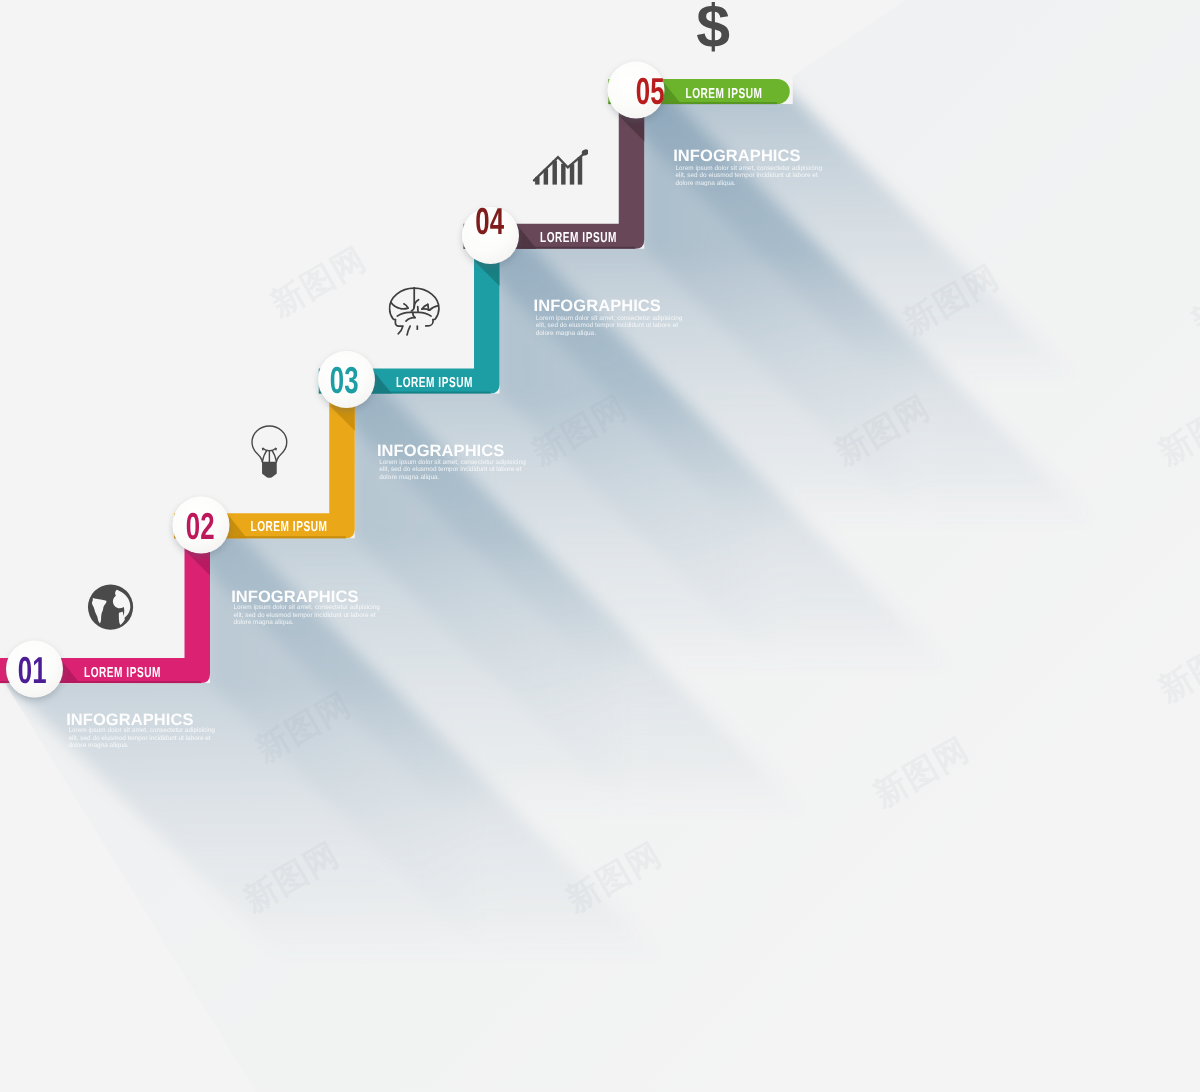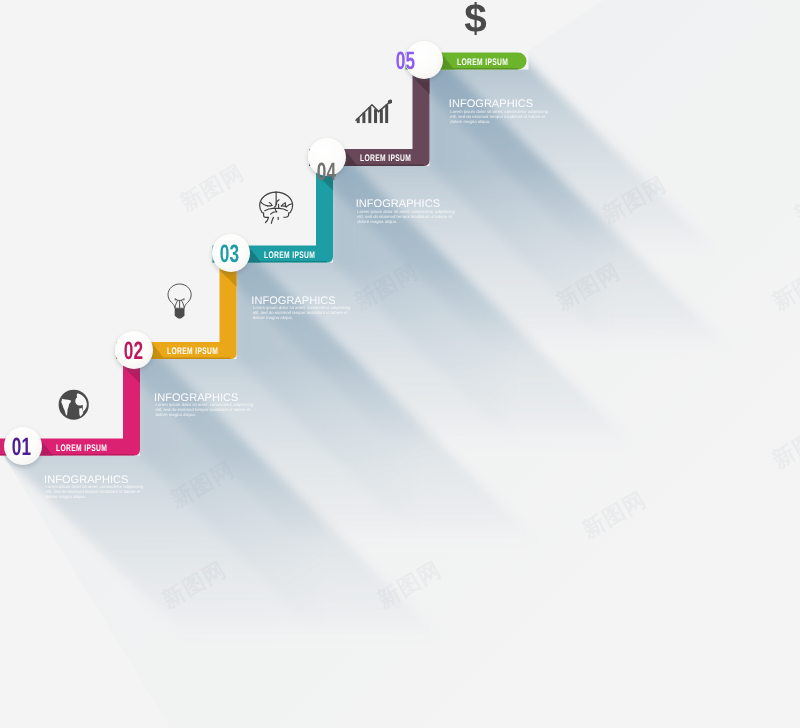--- a/index.html
+++ b/index.html
@@ -9,21 +9,21 @@
 #stage{position:relative;width:800px;height:728px;overflow:hidden;background:#f4f4f4;}
 #stage svg.lyr{position:absolute;left:0;top:0;}
 .circ{position:absolute;width:38px;height:38px;border-radius:50%;
  background:radial-gradient(circle at 40% 34%, #ffffff 0%, #fcfcfb 50%, #efeeec 100%);
  box-shadow:0 2px 4px rgba(92,104,116,.30);z-index:40;}
 .cnum{position:absolute;z-index:41;height:38px;width:38px;display:flex;align-items:center;justify-content:center;}
 .cnum span{font-weight:bold;font-size:20px;line-height:20px;letter-spacing:0px;display:block;
  transform:scaleX(.86) scaleY(1.25) translate(-0.8px,1.2px);transform-origin:center center;}
 .lbl{position:absolute;z-index:36;color:#fff;font-weight:bold;font-size:9.6px;letter-spacing:.5px;white-space:nowrap;
  transform:scaleX(.70);transform-origin:left top;}
-.ig{position:absolute;z-index:20;color:#fff;font-weight:normal;font-size:11.0px;letter-spacing:.05px;white-space:nowrap;opacity:.97;}
+.ig{position:absolute;z-index:20;color:#fff;font-weight:bold;font-size:11.0px;letter-spacing:.05px;white-space:nowrap;opacity:.97;}
 .bd{position:absolute;z-index:20;color:#fff;font-size:4.3px;line-height:5.05px;width:99px;opacity:.82;}
 .wm{position:absolute;z-index:9;color:rgba(130,140,150,.07);font-size:22px;font-weight:bold;
  transform:rotate(-30deg);white-space:nowrap;font-family:"DejaVu Sans",sans-serif;letter-spacing:1px;}
 .ico{position:absolute;z-index:25;}
 </style>
 </head>
 <body>
 
 <div id="stage">
 <svg class="lyr" style="z-index:5" viewBox="0 0 800 728" width="800" height="728">
@@ -267,20 +267,20 @@
     </div>
 <div class="circ" style="left:115.0px;top:330.6px"></div>
 <div class="cnum" style="left:115.0px;top:330.6px;color:#be185d">
       <span>02</span>
     </div>
 <div class="circ" style="left:211.5px;top:234.1px"></div>
 <div class="cnum" style="left:211.5px;top:234.1px;color:#1c9ea4">
       <span>03</span>
     </div>
 <div class="circ" style="left:308.0px;top:137.6px"></div>
-<div class="cnum" style="left:308.0px;top:152px;color:#737373">
+<div class="cnum" style="left:308.0px;top:128px;color:#7f1d1d">
       <span>04</span>
     </div>
 <div class="circ" style="left:404.5px;top:41.1px"></div>
-<div class="cnum" style="left:387px;top:41.1px;color:#8b5cf6">
+<div class="cnum" style="left:415px;top:41.1px;color:#b91c1c">
       <span>05</span>
     </div>
   </div>
 
 </body></html>

